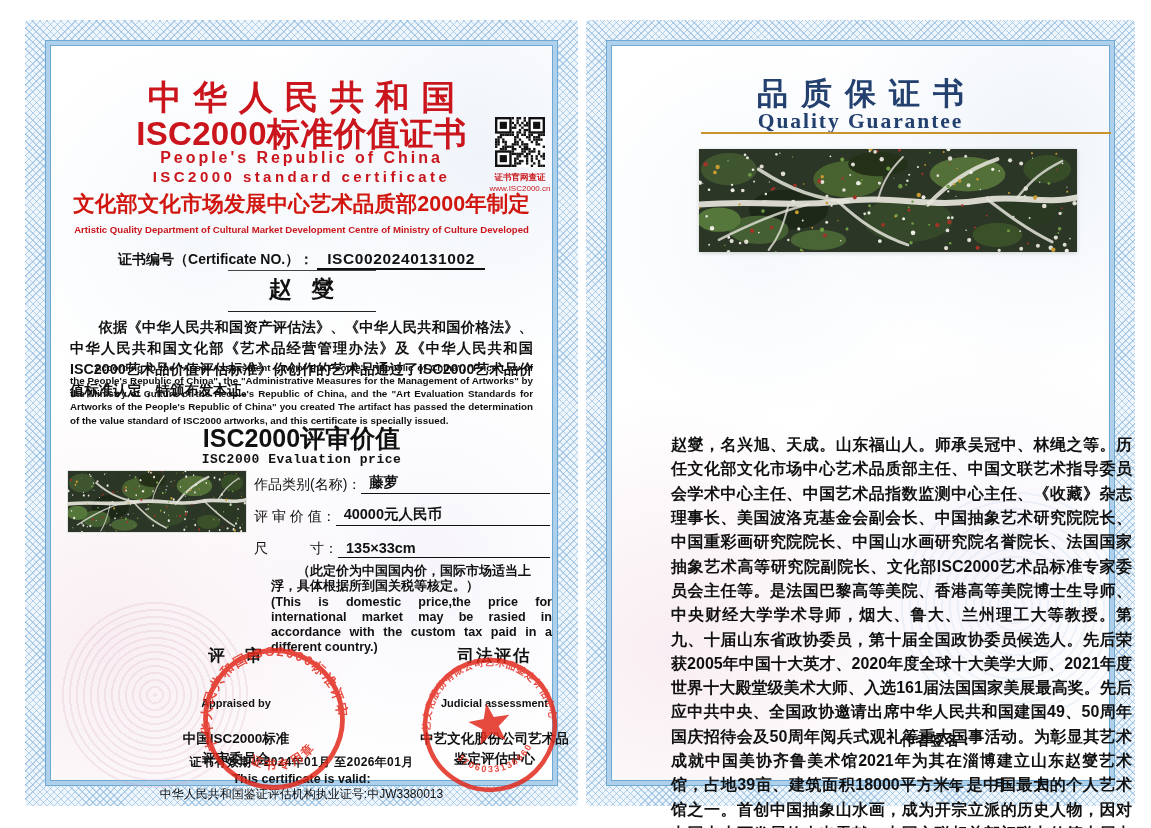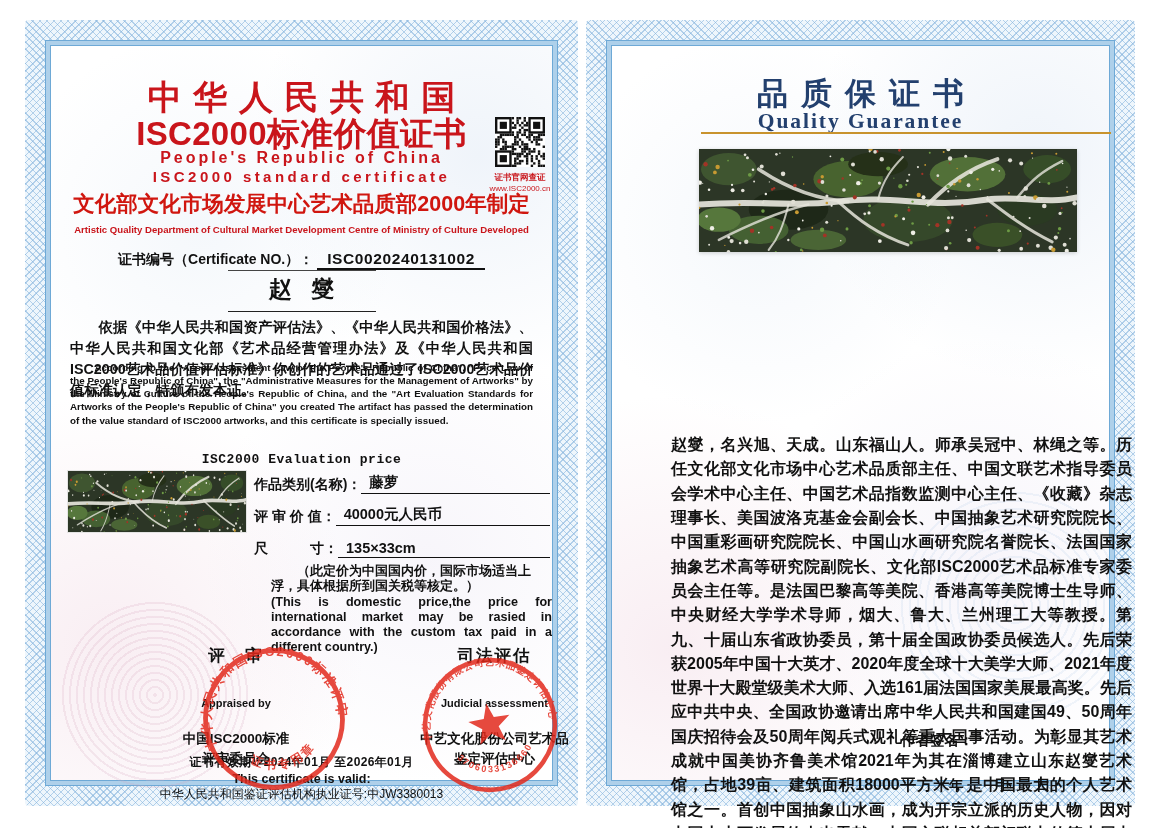--- a/index.html
+++ b/index.html
@@ -65,21 +65,21 @@
   .name-topline { top:205px; left:50%; width:148px; margin-left:-74px; border-top:1px solid #444; }
   .artist-name  { top:209px; font-size:23px; font-weight:bold; letter-spacing:.28em; text-indent:.28em;}
   .name-botline { top:246px; left:50%; width:148px; margin-left:-74px; border-top:1.5px solid #222; }
   .body-cn { top:252px; left:0; right:0; font-size:14.3px; font-weight:600; line-height:1.47; text-indent:2em; }
   .body-en { top:296px; left:0; right:0; font-size:9.8px; font-weight:bold; line-height:1.34; text-indent:2.5em; }
   .eval-cn { top:357px; font-size:25px; font-weight:bold; }
   .eval-en { top:387px; font-size:13px; font-family:"Liberation Mono", monospace; font-weight:bold; letter-spacing:.04em; }
   .thumb { left:-2px; top:406px; width:178px; height:61px; box-shadow:0 0 0 1px #e4e4e4; }
   .fields { left:184px; top:402px; width:296px; }
   .f-row { display:flex; align-items:flex-end; height:27px; margin-bottom:5px; }
-  .f-label { font-size:14px; font-weight:bold; white-space:pre; }
+  .f-label { font-size:14px; font-weight:normal; white-space:pre; }
   .f-line { flex:1; border-bottom:1.5px solid #111; font-size:14.5px; font-weight:bold; padding:0 0 1px 8px; }
   .note-cn { left:201px; top:498px; width:281px; font-size:13px; font-weight:bold; line-height:1.16; text-indent:2em; }
   .note-en { left:201px; top:530px; width:281px; font-size:12.6px; font-weight:bold; line-height:1.2; text-align:justify; }
   .appr-col-l { left:86px;  top:580px; width:160px; text-align:center; }
   .appr-col-r { left:332px; top:580px; width:185px; text-align:center; }
   .appr-cn { font-size:16.5px; font-weight:bold; letter-spacing:.12em; }
   .appr-en { font-size:11px; font-weight:bold; margin-top:30px; }
   .appr-org { font-size:13.5px; font-weight:bold; margin-top:20px; line-height:1.5; }
   .validity-cn { top:689px; font-size:12px; font-weight:bold; letter-spacing:.03em;}
   .validity-en { top:707px; font-size:12.5px; font-weight:bold; }
@@ -500,20 +500,21 @@
       <span class="certno-val">ISC0020240131002</span>
     </div>
 
     <div class="abs name-topline"></div>
     <div class="abs ctr artist-name">赵 燮</div>
     <div class="abs name-botline"></div>
 
     <div class="abs jp body-cn">依据《中华人民共和国资产评估法》、《中华人民共和国价格法》、中华人民共和国文化部《艺术品经营管理办法》及《中华人民共和国ISC2000艺术品价值评估标准》你创作的艺术品通过了ISC2000艺术品价值标准认定，特颁布发本证。</div>
     <div class="abs jp body-en">According to the "Asset Assessment Law of the People's Republic of China", "Price Law of the People's Republic of China", the "Administrative Measures for the Management of Artworks" by the Ministry of Culture of the People's Republic of China, and the "Art Evaluation Standards for Artworks of the People's Republic of China" you created The artifact has passed the determination of the value standard of ISC2000 artworks, and this certificate is specially issued.</div>
 
+    <div class="abs ctr eval-cn">ISC2000评审价值</div>
     <div class="abs ctr eval-en">ISC2000 Evaluation price</div>
 
     <svg class="abs thumb" viewBox="0 0 380 102" preserveAspectRatio="none">
           <use href="#painting-sym"></use>
         </svg>
 
     <div class="abs fields">
       <div class="f-row">
         <span class="f-label">作品类别(名称)：</span>
         <span class="f-line">藤萝</span>

